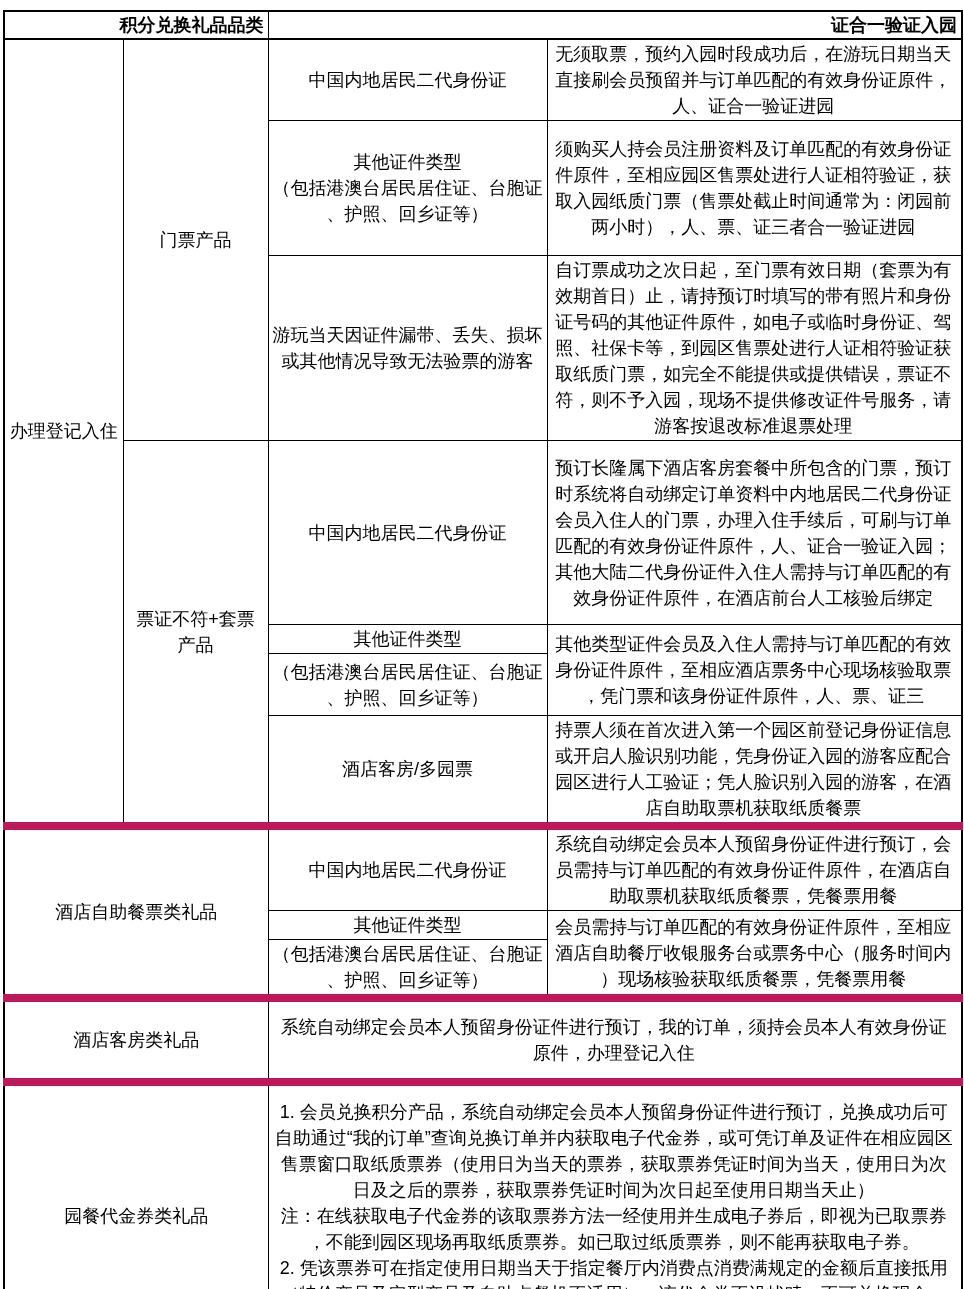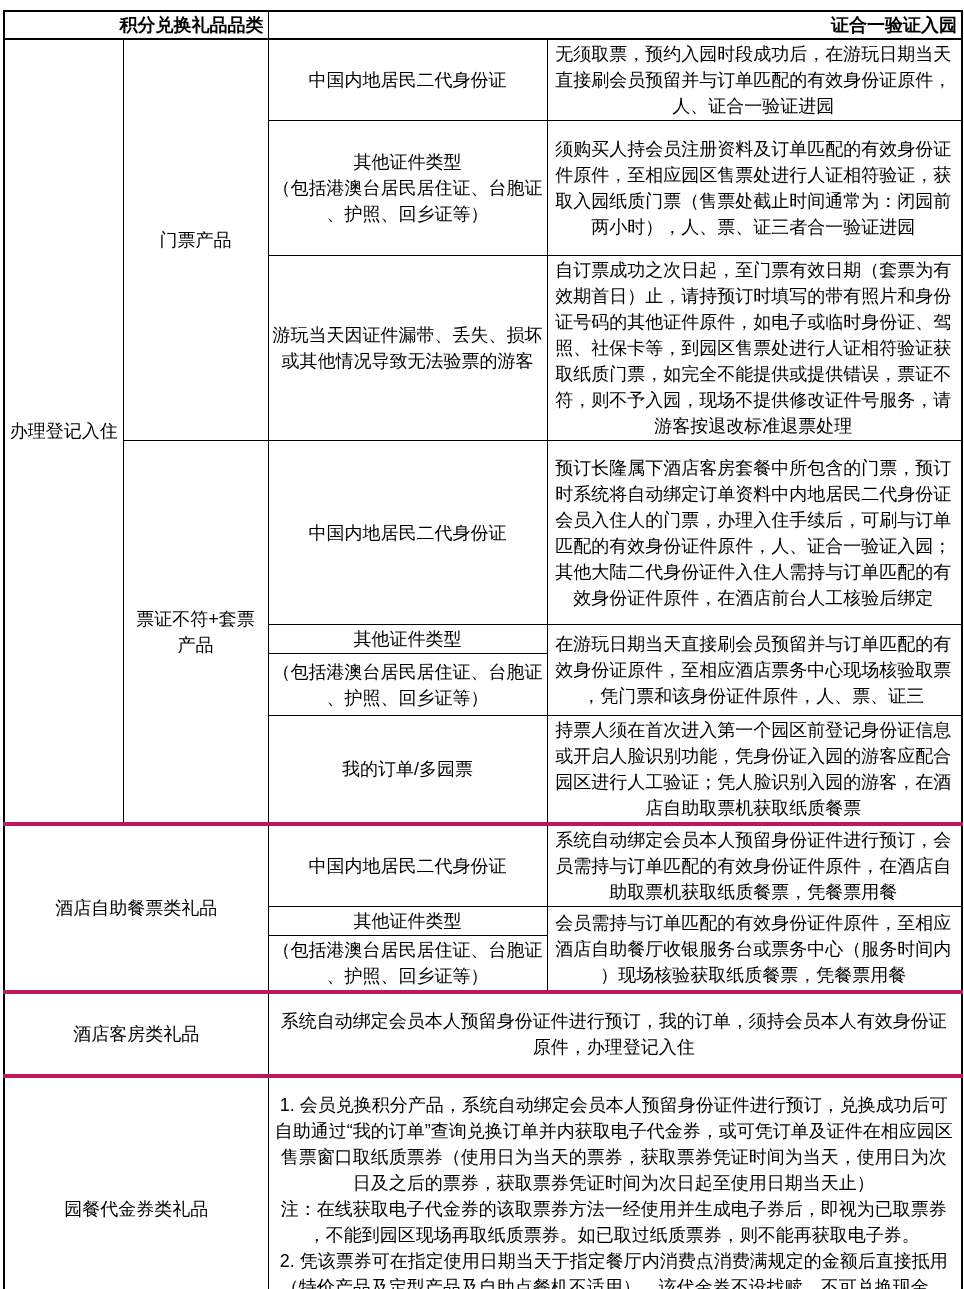--- a/index.html
+++ b/index.html
@@ -29,21 +29,21 @@
     text-align: center;
   }
   th {
     text-align: right;
     font-weight: bold;
     border-bottom: 2px solid #000;
     padding: 0 4px;
   }
   td.center { text-align: center; }
   td.flow { padding: 1px 8px 1px 6px; }
-  tr.section-start > td { border-top: 4px solid #be185d; margin-top: 36px; }
+  tr.section-start > td { border-top: 8px solid #be185d; margin-top: 36px; }
   
   tr.hr  { height: 28px; }
   tr.r1  { height: 77px; }
   tr.r2  { height: 135px; }
   tr.r3  { height: 178px; }
   tr.r4  { height: 184px; }
   tr.r5a { height: 24px; }
   tr.r5b { height: 62px; }
   tr.r6  { height: 92px; }
   tr.r7  { height: 78px; }
@@ -88,28 +88,28 @@
   </tr>
 
   <tr class="r4">
     <td rowspan="4" class="center">票证不符+套票
 产品</td>
     <td>中国内地居民二代身份证</td>
     <td class="flow">预订长隆属下酒店客房套餐中所包含的门票，预订时系统将自动绑定订单资料中内地居民二代身份证会员入住人的门票，办理入住手续后，可刷与订单匹配的有效身份证件原件，人、证合一验证入园；其他大陆二代身份证件入住人需持与订单匹配的有效身份证件原件，在酒店前台人工核验后绑定</td>
   </tr>
   <tr class="r5a">
     <td>其他证件类型</td>
-    <td rowspan="2" class="flow">在游玩日期当天直接刷会员预留并与订单匹配的有效身份证原件，至相应酒店票务中心现场核验取票，凭门票和该身份证件原件，人、票、证三</td>
+    <td rowspan="2" class="flow">其他类型证件会员及入住人需持与订单匹配的有效身份证件原件，至相应酒店票务中心现场核验取票，凭门票和该身份证件原件，人、票、证三</td>
   </tr>
   <tr class="r5b">
     <td>（包括港澳台居民居住证、台胞证
 、护照、回乡证等）</td>
   </tr>
   <tr class="r6">
-    <td>我的订单/多园票</td>
+    <td>酒店客房/多园票</td>
     <td class="flow">持票人须在首次进入第一个园区前登记身份证信息或开启人脸识别功能，凭身份证入园的游客应配合园区进行人工验证；凭人脸识别入园的游客，在酒店自助取票机获取纸质餐票</td>
   </tr>
 
   <tr class="r7 section-start">
     <td colspan="2" rowspan="3">酒店自助餐票类礼品</td>
     <td>中国内地居民二代身份证</td>
     <td class="flow">系统自动绑定会员本人预留身份证件进行预订，会员需持与订单匹配的有效身份证件原件，在酒店自助取票机获取纸质餐票，凭餐票用餐</td>
   </tr>
   <tr class="r8a">
     <td>其他证件类型</td>

